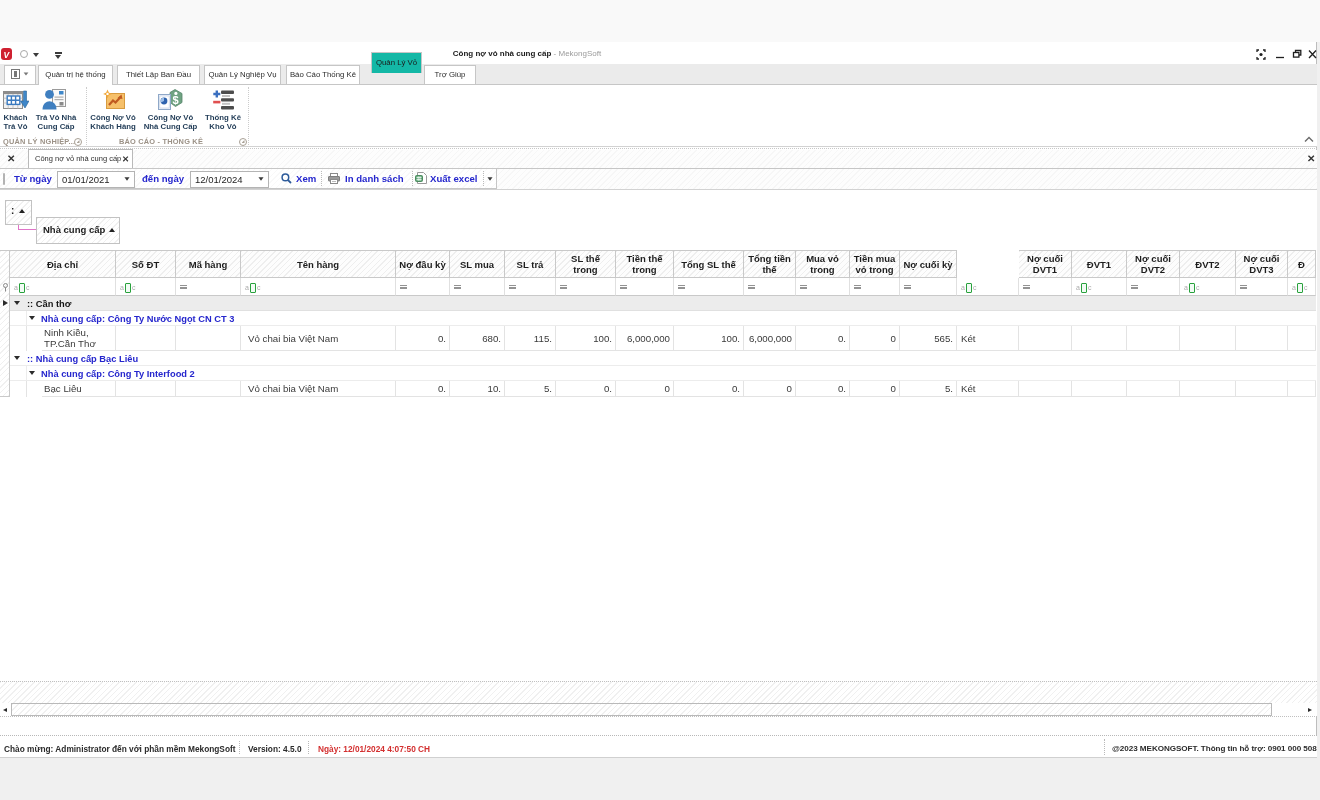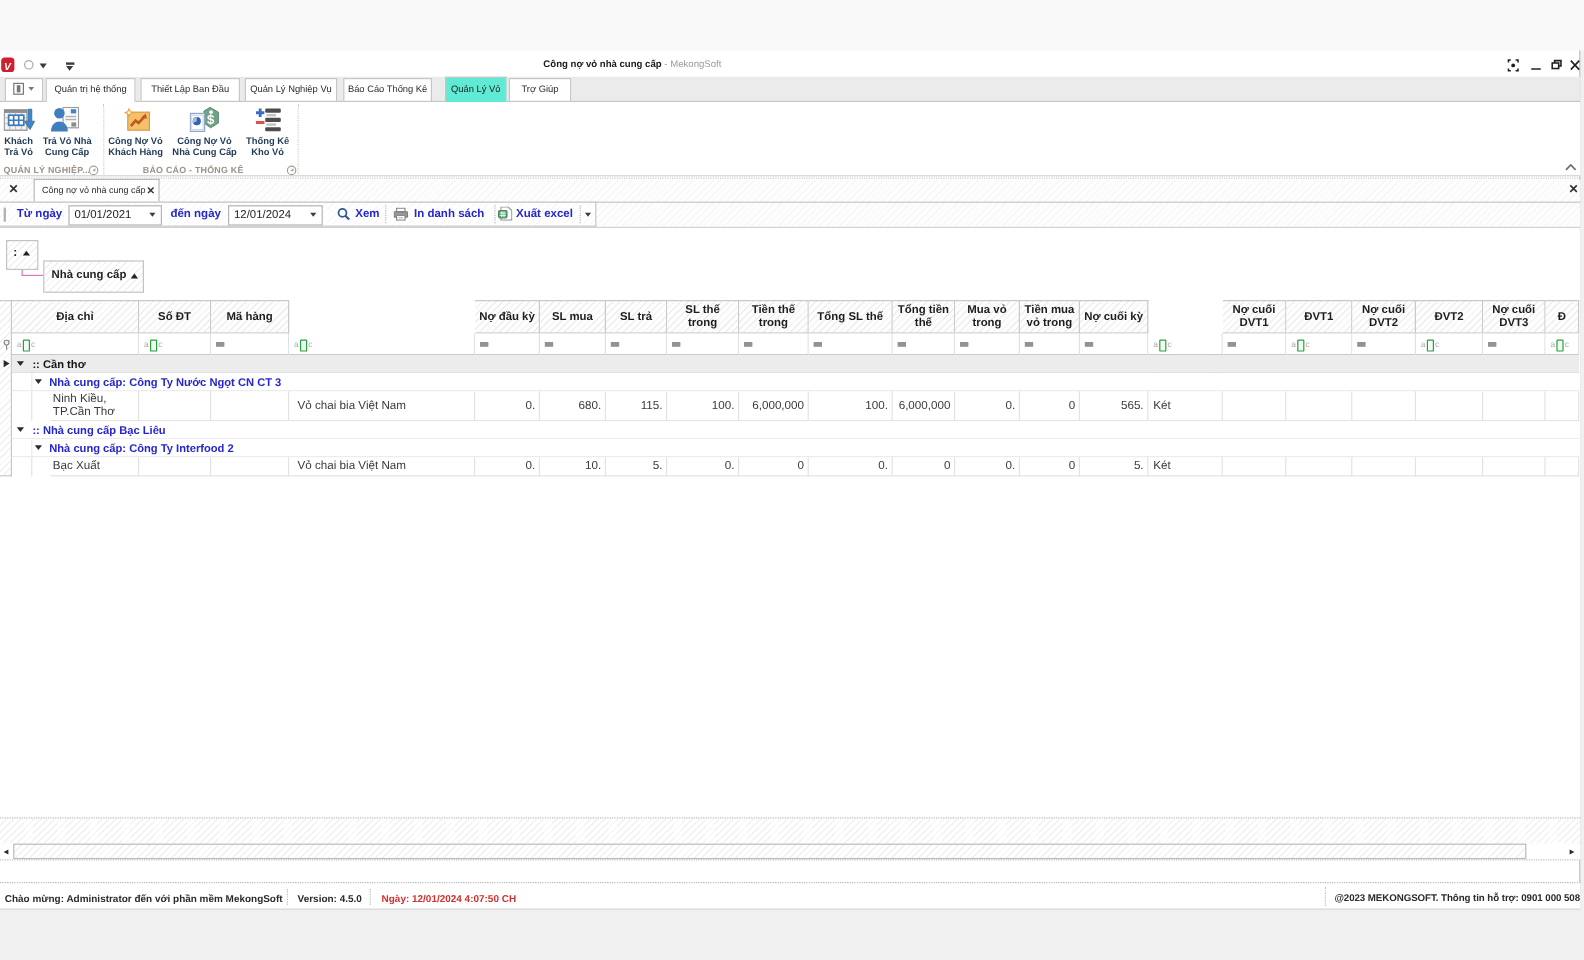--- a/index.html
+++ b/index.html
@@ -45,21 +45,21 @@
     <div class="abs" style="left:0;top:64px;width:1317px;height:21px;background:#ebebeb;border-bottom:1px solid #c6c6c6;box-sizing:border-box;"></div>
     <div class="abs" style="left:4px;top:65px;width:32px;height:20px;background:#fff;border:1px solid #c6c6c6;box-sizing:border-box;"></div>
     <div class="abs" style="left:11px;top:69px;width:9px;height:10px;border:1px solid #777;box-sizing:border-box;"></div>
     <div class="abs" style="left:14px;top:70.5px;width:2.5px;height:6px;background:#777;"></div>
     <div class="abs tri-d" style="left:23px;top:72px;border-top-color:#777;transform:scale(0.8);"></div>
     <div class="abs nw" style="left:38px;top:65px;width:75px;height:31px;background:#fff;border:1px solid #c6c6c6;box-sizing:border-box;text-align:center;font-size:7.8px;color:#2b2b2b;line-height:18px;">Quản trị hệ thống</div>
     <div class="abs nw" style="left:117px;top:65px;width:83px;height:20px;background:#fff;border:1px solid #c6c6c6;box-sizing:border-box;text-align:center;font-size:7.8px;color:#2b2b2b;line-height:18px;">Thiết Lập Ban Đầu</div>
     <div class="abs nw" style="left:204px;top:65px;width:77px;height:20px;background:#fff;border:1px solid #c6c6c6;box-sizing:border-box;text-align:center;font-size:7.8px;color:#2b2b2b;line-height:18px;">Quản Lý Nghiệp Vụ</div>
     <div class="abs nw" style="left:286px;top:65px;width:74px;height:20px;background:#fff;border:1px solid #c6c6c6;box-sizing:border-box;text-align:center;font-size:7.8px;color:#2b2b2b;line-height:18px;">Báo Cáo Thống Kê</div>
     <div class="abs nw" style="left:424px;top:65px;width:52px;height:20px;background:#fff;border:1px solid #c6c6c6;box-sizing:border-box;text-align:center;font-size:7.8px;color:#2b2b2b;line-height:18px;">Trợ Giúp</div>
-    <div class="abs nw" style="left:371px;top:64px;width:51px;height:21px;background:#5eead4;border:1px solid #c6c6c6;border-bottom:none;box-sizing:border-box;text-align:center;font-size:7.8px;color:#1c1c1c;line-height:19px;">Quản Lý Vỏ</div>
+    <div class="abs nw" style="left:371px;top:52px;width:51px;height:21px;background:#14b8a6;border:1px solid #c6c6c6;border-bottom:none;box-sizing:border-box;text-align:center;font-size:7.8px;color:#1c1c1c;line-height:19px;">Quản Lý Vỏ</div>
     <div class="abs" style="left:0;top:85px;width:1317px;height:62px;background:#ffffff;border-bottom:1px solid #d2d2d2;box-sizing:border-box;"></div>
     <div class="abs" style="left:0;top:147px;width:1317px;height:2px;border-bottom:1px dotted #c8c8c8;box-sizing:border-box;"></div>
     <div class="abs" style="left:86px;top:87px;width:1px;height:58px;border-left:1px dotted #cccccc;"></div>
     <div class="abs" style="left:248px;top:87px;width:1px;height:58px;border-left:1px dotted #cccccc;"></div>
     <svg class="abs" style="left:3px;top:90px;" width="26" height="21" viewBox="0 0 26 21">
 <rect x="0.5" y="1.5" width="19" height="17" fill="#f2f2f2" stroke="#8d8d8d"></rect>
 <rect x="0.5" y="1.5" width="19" height="2.6" fill="#8d8d8d"></rect>
 <g stroke="#b9b9b9" stroke-width="0.8">
 <path d="M0.5 8.2 H19.5 M0.5 13 H19.5"></path>
         <path d="M5.2 4 V18.5 M10 4 V18.5 M14.8 4 V18.5"></path>
@@ -176,20 +176,23 @@
     <div class="abs hz" style="left:0;top:250px;width:10px;height:147px;background-color:#fff;border-right:1px solid #c9c9c9;border-top:1px solid #c9c9c9;border-bottom:1px solid #c9c9c9;box-sizing:border-box;"></div>
     <div class="hcell hz" style="left:10px;width:106px;border-top:1px solid #c9c9c9;background-color:#fdfdfd;">
       <span>Địa chỉ</span>
     </div>
     <div class="hcell hz" style="left:116px;width:60px;border-top:1px solid #c9c9c9;background-color:#fdfdfd;">
       <span>Số ĐT</span>
     </div>
     <div class="hcell hz" style="left:176px;width:65px;border-top:1px solid #c9c9c9;background-color:#fdfdfd;">
       <span>Mã hàng</span>
     </div>
+    <div class="hcell hz" style="left:241px;width:155px;border-top:1px solid #c9c9c9;background-color:#fdfdfd;">
+      <span>Tên hàng</span>
+    </div>
     <div class="hcell hz" style="left:396px;width:54px;border-top:1px solid #c9c9c9;background-color:#fdfdfd;">
       <span>Nợ đầu kỳ</span>
     </div>
     <div class="hcell hz" style="left:450px;width:55px;border-top:1px solid #c9c9c9;background-color:#fdfdfd;">
       <span>SL mua</span>
     </div>
     <div class="hcell hz" style="left:505px;width:51px;border-top:1px solid #c9c9c9;background-color:#fdfdfd;">
       <span>SL trả</span>
     </div>
     <div class="hcell hz" style="left:556px;width:60px;border-top:1px solid #c9c9c9;background-color:#fdfdfd;">
@@ -362,21 +365,21 @@
     <div class="dcell" style="left:1288px;top:326px;width:28px;height:25px;border-bottom:1px solid #e3e3e3;"></div>
     <div class="abs" style="left:26px;top:326px;width:1px;height:25px;background:#e3e3e3;"></div>
     <div class="abs" style="left:26px;top:311px;width:1px;height:15px;background:#ececec;"></div>
     <div class="abs" style="left:10px;top:351px;width:1306px;height:15px;background:#fff;border-bottom:1px solid #ececec;box-sizing:border-box;"></div>
     <div class="abs tri-d" style="left:14px;top:356px;border-top-color:#2b2b2b;"></div>
     <div class="abs bold blue nw" style="left:27px;top:354px;font-size:9.3px;">:: Nhà cung cấp Bạc Liêu</div>
     <div class="abs" style="left:10px;top:366px;width:1306px;height:15px;background:#fff;border-bottom:1px solid #ececec;box-sizing:border-box;"></div>
     <div class="abs tri-d" style="left:29px;top:371px;border-top-color:#2b2b2b;"></div>
     <div class="abs bold blue nw" style="left:41px;top:369px;font-size:9.3px;">Nhà cung cấp: Công Ty Interfood 2</div>
     <div class="abs" style="left:26px;top:366px;width:1px;height:15px;background:#ececec;"></div>
-    <div class="dcell" style="left:42px;top:381px;width:74px;height:16px;padding-left:2px;display:flex;flex-direction:column;justify-content:center;line-height:11.5px;border-bottom:1px solid #e3e3e3;">Bạc Xuất</div>
+    <div class="dcell" style="left:42px;top:381px;width:74px;height:16px;padding-left:2px;display:flex;flex-direction:column;justify-content:center;line-height:11.5px;border-bottom:1px solid #e3e3e3;">Bạc Liêu</div>
     <div class="dcell" style="left:116px;top:381px;width:60px;height:16px;border-bottom:1px solid #e3e3e3;"></div>
     <div class="dcell" style="left:176px;top:381px;width:65px;height:16px;border-bottom:1px solid #e3e3e3;"></div>
     <div class="dcell" style="left:241px;top:381px;width:155px;height:16px;border-bottom:1px solid #e3e3e3;">
       <div style="padding-left:7px;display:flex;align-items:center;height:100%;">Vỏ chai bia Việt Nam</div>
     </div>
     <div class="dcell num" style="left:396px;top:381px;width:54px;height:16px;border-bottom:1px solid #e3e3e3;">
       <div style="display:flex;align-items:center;justify-content:flex-end;height:100%;">0.</div>
     </div>
     <div class="dcell num" style="left:450px;top:381px;width:55px;height:16px;border-bottom:1px solid #e3e3e3;">
       <div style="display:flex;align-items:center;justify-content:flex-end;height:100%;">10.</div>

